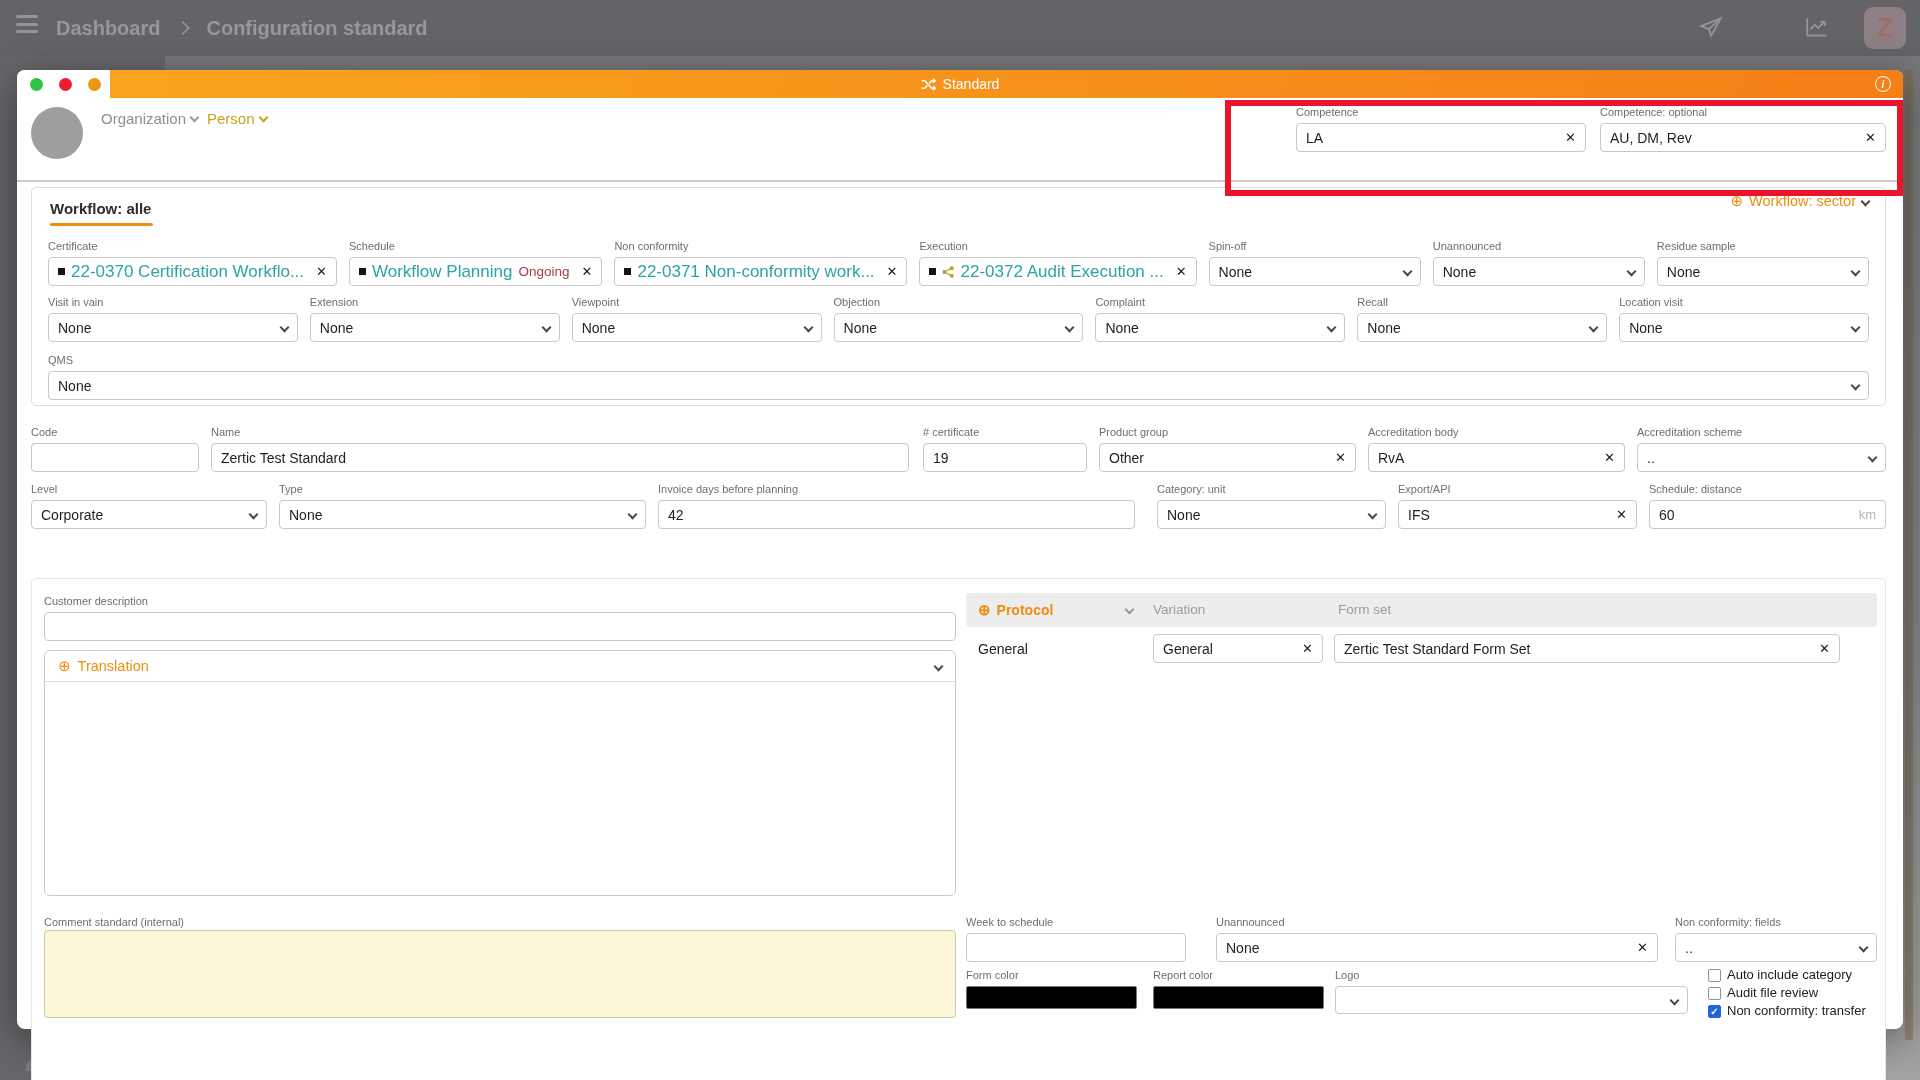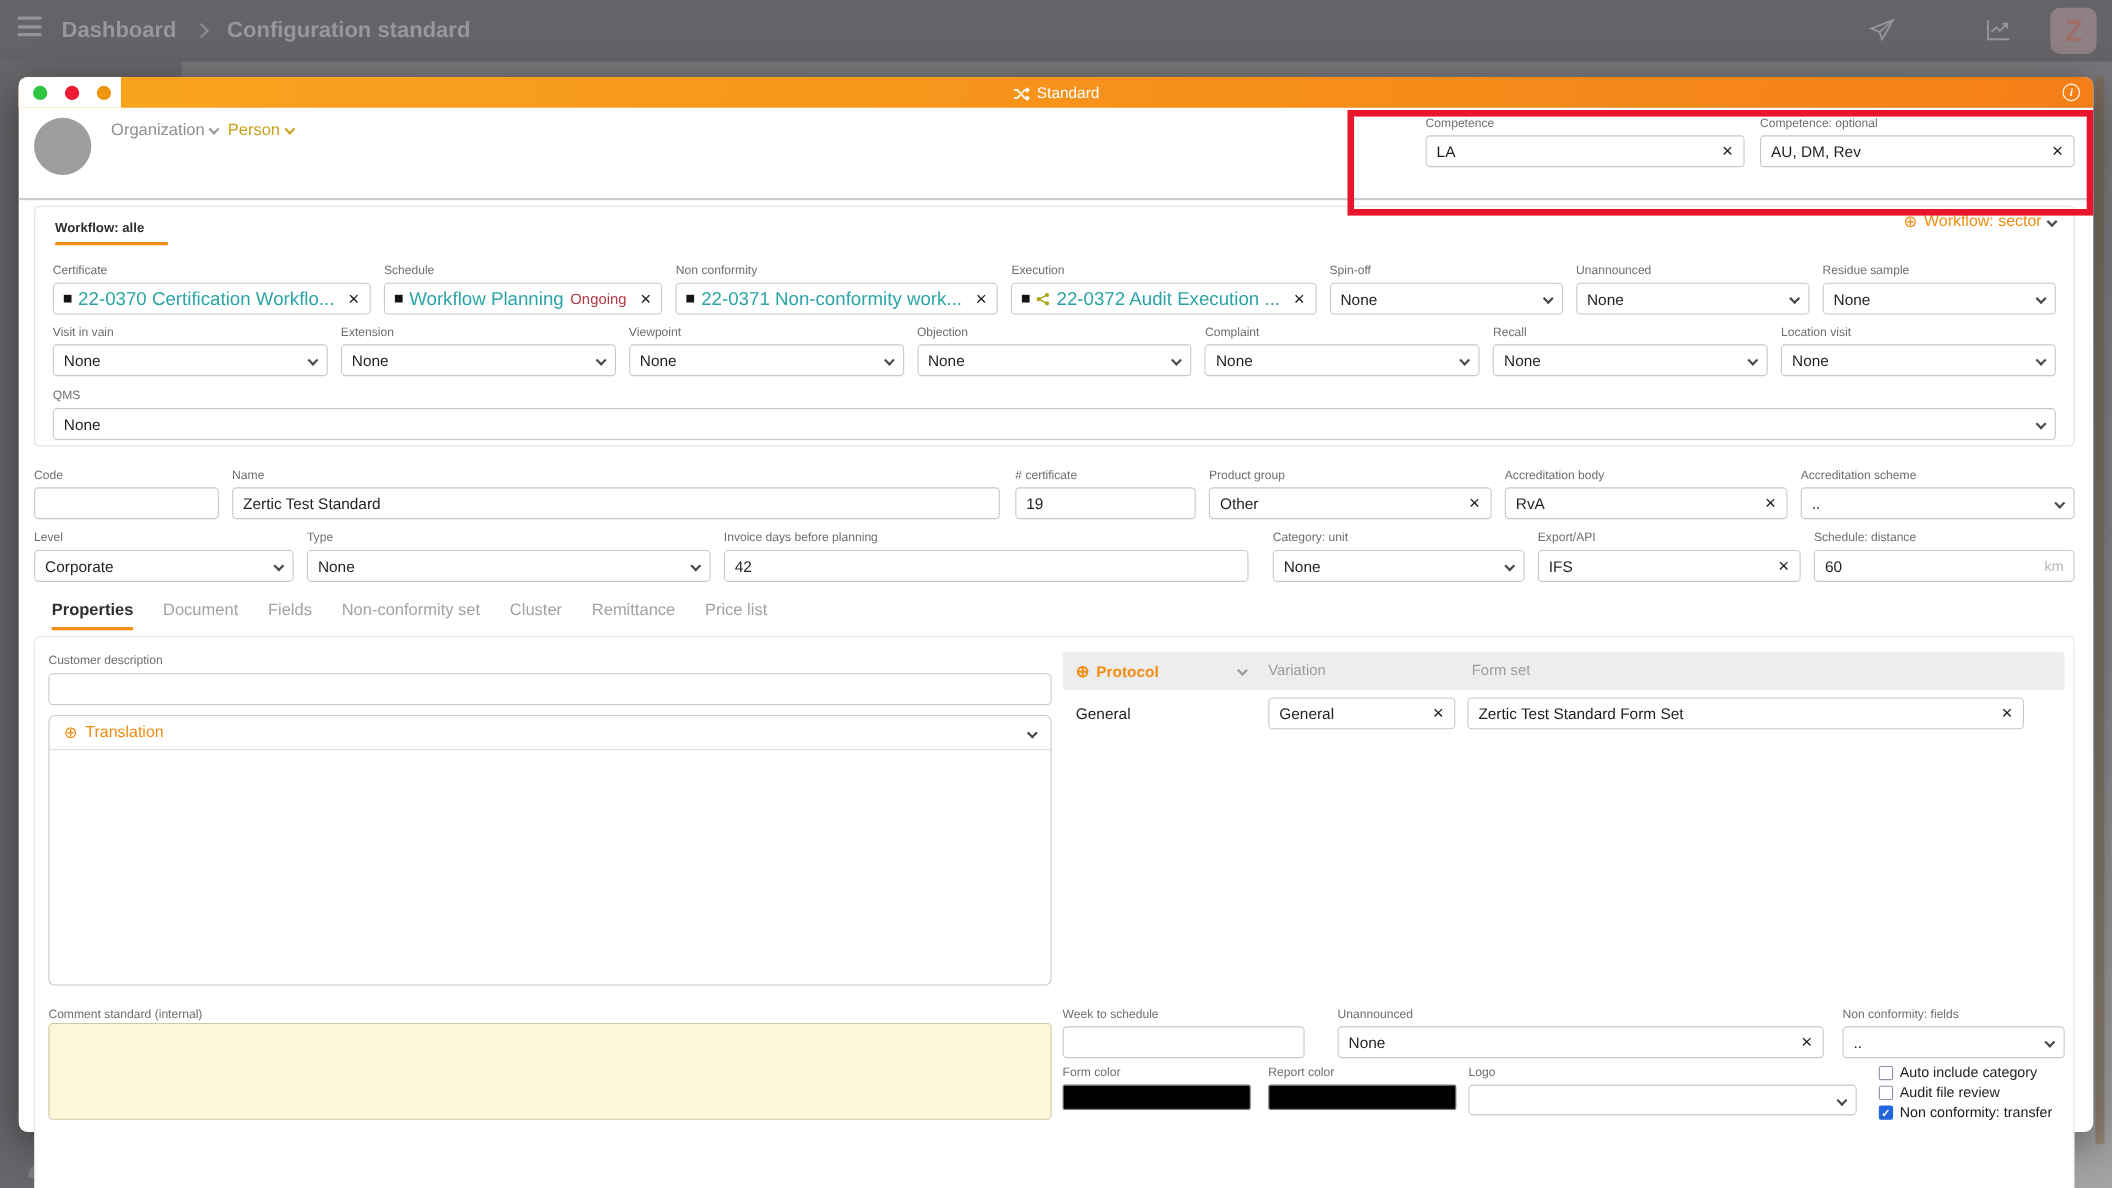--- a/index.html
+++ b/index.html
@@ -18,21 +18,21 @@
   .tb-ico{position:absolute;top:14px;width:26px;height:26px;color:#95959a}
   .logo-tile{position:absolute;right:14px;top:7px;width:42px;height:42px;border-radius:9px;background:#8e8084;display:flex;align-items:center;justify-content:center;font-weight:bold;font-size:27px;color:#9d6f66;transform:skewX(0deg)}
   .z-mark{position:absolute;left:26px;bottom:-6px;font-size:64px;font-weight:bold;color:#80808a;transform:skewX(-6deg);opacity:.8}
 
   
   .modal{position:absolute;left:17px;top:70px;width:1886px;height:959px;background:#fff;border-radius:8px;box-shadow:0 10px 40px rgba(0,0,0,.45);z-index:10}
   .titlebar{position:absolute;left:0;top:0;width:100%;height:28px;border-radius:8px 8px 0 0;background:linear-gradient(100deg,#f9a61f,#f57f17);display:flex;align-items:center;justify-content:center}
   .traffic{position:absolute;left:0;top:0;width:93px;height:28px;background:#fff;border-top-left-radius:8px;display:flex;align-items:center;gap:16px;padding-left:13px}
   .dot{width:13px;height:13px;border-radius:50%;cursor:pointer}
   .dot.g{background:#2fc542}.dot.r{background:#ee1b33}.dot.o{background:#ef9610}
-  .mtitle{display:flex;align-items:flex-end;gap:7px;color:#fff;font-size:14px}
+  .mtitle{display:flex;align-items:center;gap:7px;color:#fff;font-size:14px}
   .info-ic{position:absolute;right:12px;top:6px;width:16px;height:16px;border:1.6px solid #fff;border-radius:50%;color:#fff;font-size:10px;font-weight:bold;display:flex;align-items:center;justify-content:center;font-style:italic;cursor:pointer}
 
   .avatar{position:absolute;left:14px;top:37px;width:52px;height:52px;border-radius:50%;background:#9e9e9e}
   .pick{position:absolute;top:40px;display:flex;align-items:center;gap:5px;font-size:15px;cursor:pointer}
   .pick .chev{margin-top:-3px}
   .pick.org{left:84px;color:#8f8f8f}
   .pick.person{left:190px;color:#c9a21c}
   .pick.person .chev{border-color:#c9a21c}
 
   .chev{width:7px;height:7px;border-right:2px solid #4a4a4a;border-bottom:2px solid #4a4a4a;transform:rotate(45deg);flex:0 0 auto}
@@ -48,21 +48,21 @@
   .fld{position:absolute}
   .chip{gap:6px;cursor:pointer}
   .sq{width:7px;height:7px;background:#141414;flex:0 0 auto}
   .teal{color:#2ba4a6;font-size:17px;white-space:nowrap;overflow:hidden;text-overflow:ellipsis}
   .redtxt{color:#ad3a42;font-size:13.5px;white-space:nowrap}
 
   .divider{position:absolute;left:0;top:110px;width:100%;height:2px;background:#cccccc}
   .annotation{position:absolute;left:1208px;top:30px;width:678px;height:96px;border:6px solid #e8152c;z-index:40;pointer-events:none}
 
   .wfbox{position:absolute;left:14px;top:117px;width:1855px;height:219px;border:1px solid #ddd;border-radius:5px;background:#fff}
-  .wftab{position:absolute;left:18px;top:12px;font-size:12px;font-weight:bold;color:#2d2d2d;cursor:pointer}
+  .wftab{position:absolute;left:18px;top:12px;font-size:15px;font-weight:bold;color:#2d2d2d;cursor:pointer}
   .wftab u{display:block;height:3px;background:#f28c13;border:none;margin-top:6px;width:103px;border-radius:2px}
   .sector{position:absolute;right:16px;top:4px;display:flex;align-items:center;gap:6px;color:#ef8d13;font-size:14.5px;cursor:pointer}
   .plus{color:#ef8d13;font-size:15px}
   .wrow{position:absolute;left:16px;right:16px;display:grid;grid-template-columns:repeat(7,1fr);gap:12px}
   .wrow.single{grid-template-columns:1fr}
 
   .tabs{position:absolute;left:30px;top:476px;display:flex;gap:27px;font-size:15px;color:#a2a2a6}
   .tab{cursor:pointer;padding-bottom:7px}
   .tab.active{color:#2e2e30;font-weight:bold;border-bottom:3px solid #f28c13}
 
@@ -377,29 +377,20 @@
       </div>
   </div>
   <div class="fld" style="left:1632px;top:413px;width:237px">
     <div class="lbl">Schedule: distance</div>
     <div class="ctl">
         <span>60</span>
         <span class="suffix">km</span>
       </div>
   </div>
 
-  <div class="tabs">
-    <span class="tab active">Properties</span>
-    <span class="tab">Document</span>
-    <span class="tab">Fields</span>
-    <span class="tab">Non-conformity set</span>
-    <span class="tab">Cluster</span>
-    <span class="tab">Remittance</span>
-    <span class="tab">Price list</span>
-  </div>
 
   <div class="props">
 
     <div class="fld" style="left:12px;top:16px;width:912px">
       <div class="lbl">Customer description</div>
       <input class="ctl" value="" style="">
     </div>
 
     <div class="trbox">
       <div class="trhead">

